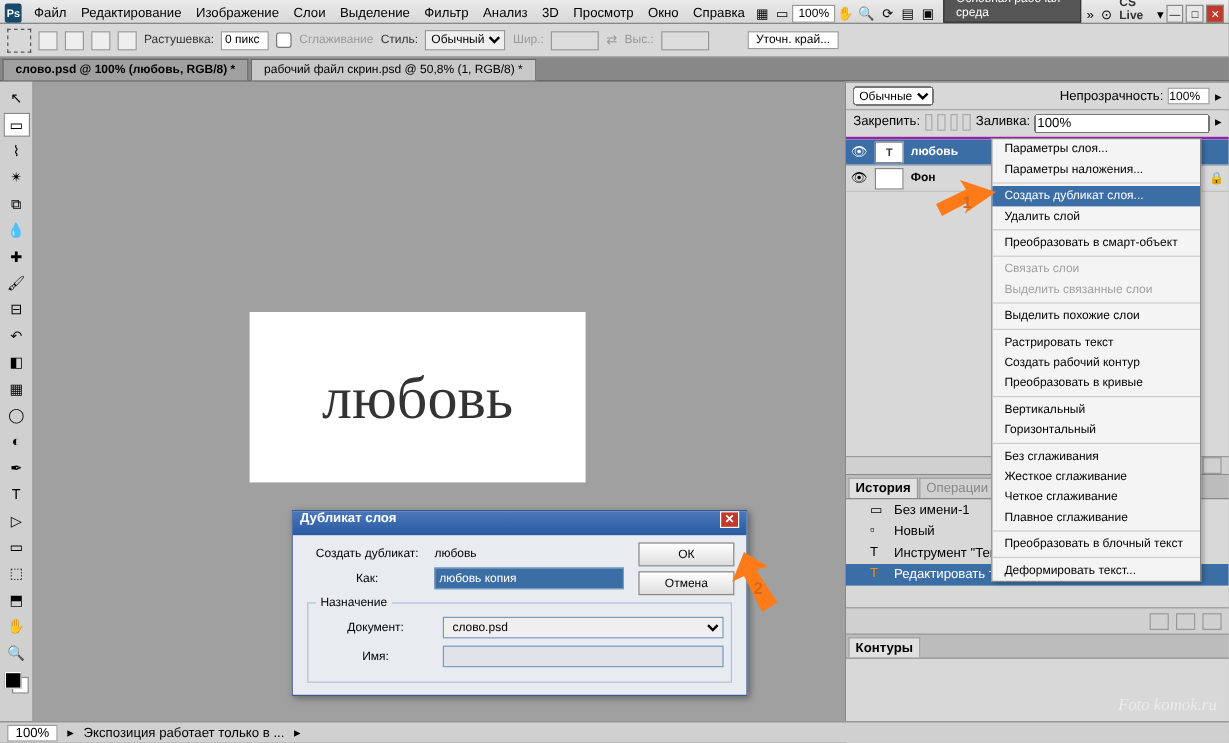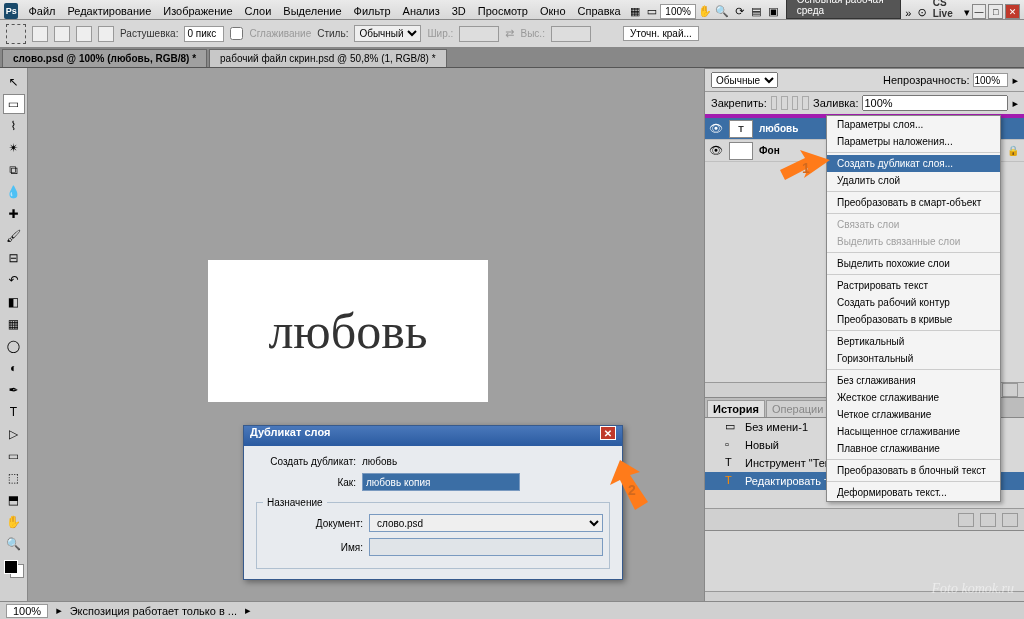--- a/index.html
+++ b/index.html
@@ -49,21 +49,21 @@
 .panel-tabs-row { height: 20px; background: #bcbcbc; display: flex; align-items: flex-end; font-size: 10px; border-bottom: 1px solid #888; padding-left: 2px; overflow: hidden; }
 .panel-tabs-row .ptab { padding: 2px 5px; background: #d0d0d0; border: 1px solid #999; border-bottom: none; margin-right: 1px; white-space: nowrap; }
 .panel-tabs-row .ptab.active { background: #e0e0e0; color: #000; font-weight: bold; }
 .panel-tabs-row .ptab.dim { color: #888; }
 
 .layers-header { background: #d8d8d8; padding: 3px 6px; display: flex; align-items: center; gap: 4px; font-size: 10px; border-bottom: 1px solid #999; }
 .layers-header select { font-size: 10px; height: 16px; }
 .layers-header .opac { margin-left: auto; }
 .layers-header input { width: 35px; font-size: 10px; height: 14px; border: 1px solid #999; }
 
-.layers-lock { background: #d8d8d8; padding: 3px 6px; display: flex; align-items: center; gap: 4px; font-size: 10px; border-bottom: 4px solid #a21caf; }
+.layers-lock { background: #d8d8d8; padding: 3px 6px; display: flex; gap: 4px; font-size: 10px; border-bottom: 2px solid #a21caf; }
 .layers-lock .lock-ic { width: 14px; height: 14px; border: 1px solid #aaa; display: inline-block; }
 .layers-lock .fill { margin-left: auto; }
 
 .layers-list { flex: 0 0 auto; height: 264px; background: #d8d8d8; overflow: hidden; }
 .layer-row { height: 22px; display: flex; align-items: center; padding: 0 4px; border-bottom: 1px solid #c0c0c0; gap: 6px; }
 .layer-row.selected { background: #3b6ea5; color: #fff; }
 .layer-row .eye { width: 14px; height: 14px; font-size: 11px; }
 .layer-row .thumb { width: 24px; height: 18px; background: #fff; border: 1px solid #888; display: flex; align-items: center; justify-content: center; font-size: 9px; font-weight: bold; }
 .layer-row .thumb.T { color: #333; }
 .layer-row .lname { font-size: 10px; font-weight: bold; }
@@ -89,21 +89,21 @@
 .cm-item.hl { background: #3b6ea5; color: #fff; }
 .cm-item.dis { color: #a0a0a0; }
 .cm-sep { height: 1px; background: #ccc; margin: 2px 0; }
 
 
 .dialog { position: absolute; top: 425px; left: 243px; width: 380px; background: #e8ebef; border: 1px solid #375a8c; box-shadow: 2px 2px 6px rgba(0,0,0,0.4); z-index: 90; }
 .dialog .titlebar { height: 20px; background: linear-gradient(#4a78bb, #2a5aa0); color: #fff; display: flex; align-items: flex-start; padding: 0 6px; font-size: 11px; font-weight: bold; }
 .dialog .titlebar .close-x { margin-left: auto; width: 16px; height: 14px; background: #c0392b; color: #fff; display: flex; align-items: center; justify-content: center; border: 1px solid #fff; font-size: 10px; }
 .dialog .body { padding: 10px 12px; }
 .dialog .row { display: flex; align-items: center; margin-bottom: 6px; gap: 6px; }
-.dialog .row label { width: 100px; text-align: right; font-size: 10px; }
+.dialog .row label { width: 100px; text-align: center; font-size: 10px; }
 .dialog .row .val { font-size: 10px; }
 .dialog .row input, .dialog .row select { flex: 1; height: 18px; border: 1px solid #7a9ac0; font-size: 10px; padding: 0 3px; }
 .dialog .row input.sel-text { background: #3b6ea5; color: #fff; }
 .dialog fieldset { border: 1px solid #b0c0d0; padding: 6px; margin-top: 4px; }
 .dialog fieldset legend { font-size: 10px; padding: 0 4px; }
 .dialog .btns { position: absolute; top: 26px; right: 10px; width: 80px; display: flex; flex-direction: column; gap: 4px; }
 .dialog .btns button { height: 20px; border: 1px solid #888; background: linear-gradient(#fff, #ddd); font-size: 10px; }
 
 
 .arrow { position: absolute; z-index: 200; }
@@ -292,20 +292,23 @@
         </div>
       </div>
       <div class="panel-footer">
         <span class="fic"></span>
         <span class="fic"></span>
         <span class="fic"></span>
       </div>
     </div>
 
     <div class="contours-panel">
+      <div class="panel-tabs-row">
+        <div class="ptab active">Контуры</div>
+      </div>
       <div class="contours-body"></div>
       <div class="contours-footer">
         <span class="fic"></span>
         <span class="fic"></span>
         <span class="fic"></span>
         <span class="fic"></span>
         <span class="fic"></span>
         <span class="fic"></span>
       </div>
     </div>
@@ -336,21 +339,20 @@
   <div class="cm-item">Растрировать текст</div>
   <div class="cm-item">Создать рабочий контур</div>
   <div class="cm-item">Преобразовать в кривые</div>
   <div class="cm-sep"></div>
   <div class="cm-item">Вертикальный</div>
   <div class="cm-item">Горизонтальный</div>
   <div class="cm-sep"></div>
   <div class="cm-item">Без сглаживания</div>
   <div class="cm-item">Жесткое сглаживание</div>
   <div class="cm-item">Четкое сглаживание</div>
-  <div class="cm-item">Насыщенное сглаживание</div>
   <div class="cm-item">Плавное сглаживание</div>
   <div class="cm-sep"></div>
   <div class="cm-item">Преобразовать в блочный текст</div>
   <div class="cm-sep"></div>
   <div class="cm-item">Деформировать текст...</div>
 </div>
 
 <div class="dialog">
   <div class="titlebar">
     <span>Дубликат слоя</span>
@@ -370,20 +372,24 @@
       <div class="row">
         <label>Документ:</label>
         <select><option>слово.psd</option></select>
       </div>
       <div class="row">
         <label>Имя:</label>
         <input type="text" disabled="" style="background: rgb(224, 228, 232);">
       </div>
     </fieldset>
   </div>
+  <div class="btns">
+    <button>ОК</button>
+    <button>Отмена</button>
+  </div>
 </div>
 
 <div class="arrow" style="top:150px; left:780px;">
   <svg width="50" height="40">
       <polygon points="50,10 20,0 25,8 0,20 5,30 28,18 24,28" fill="#ff7b1a"></polygon>
     </svg>
   <span class="num" style="top:10px; left:22px;">1</span>
 </div>
 <div class="arrow" style="top:460px; left:610px;">
   <svg width="50" height="50">

